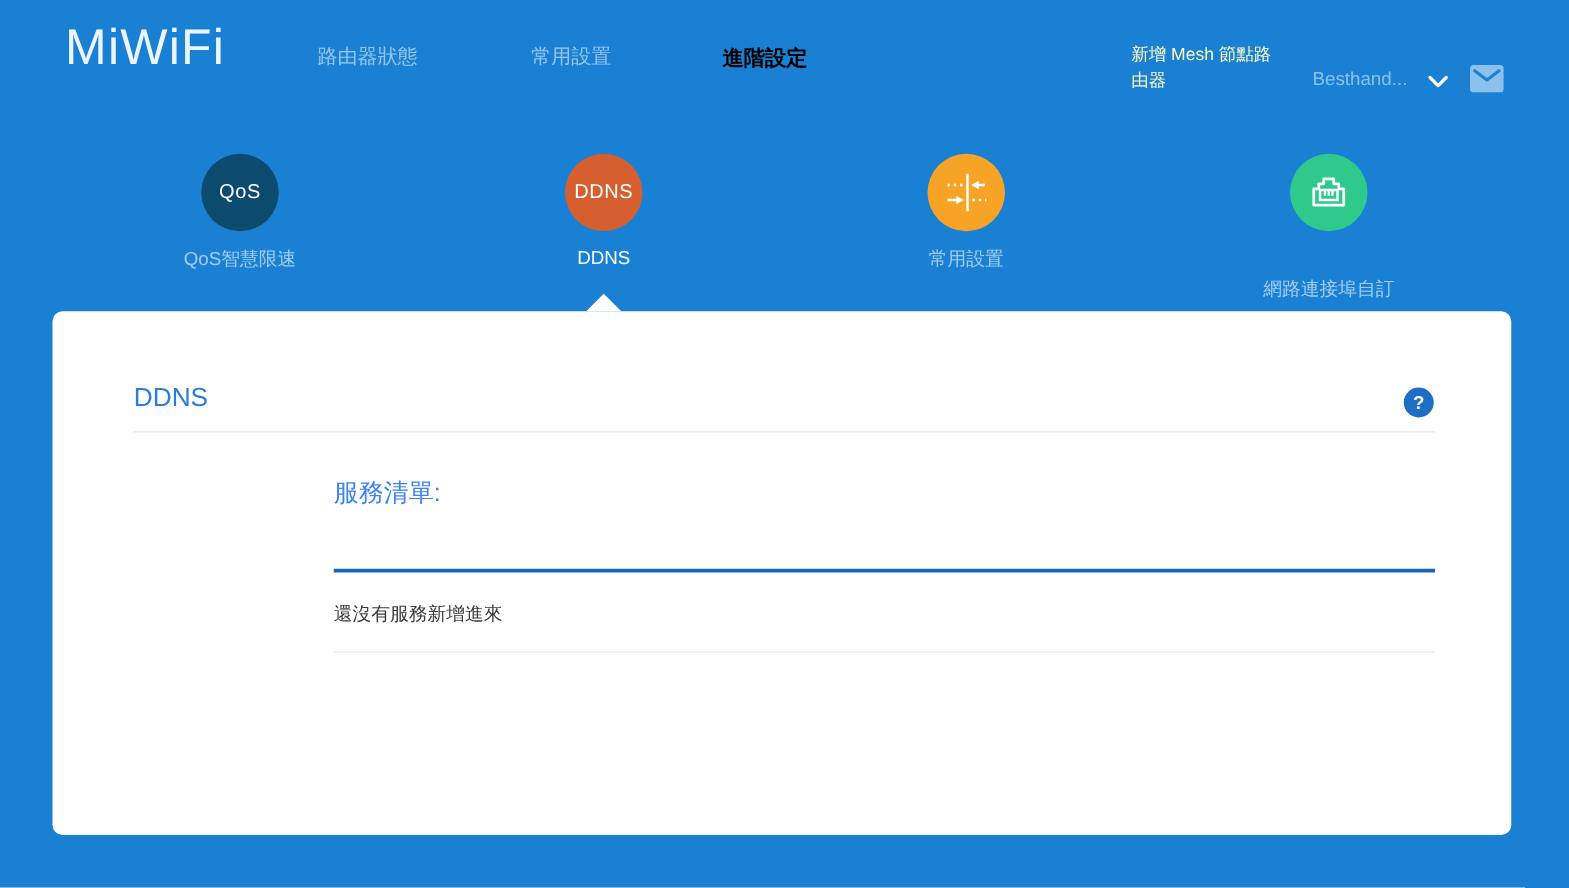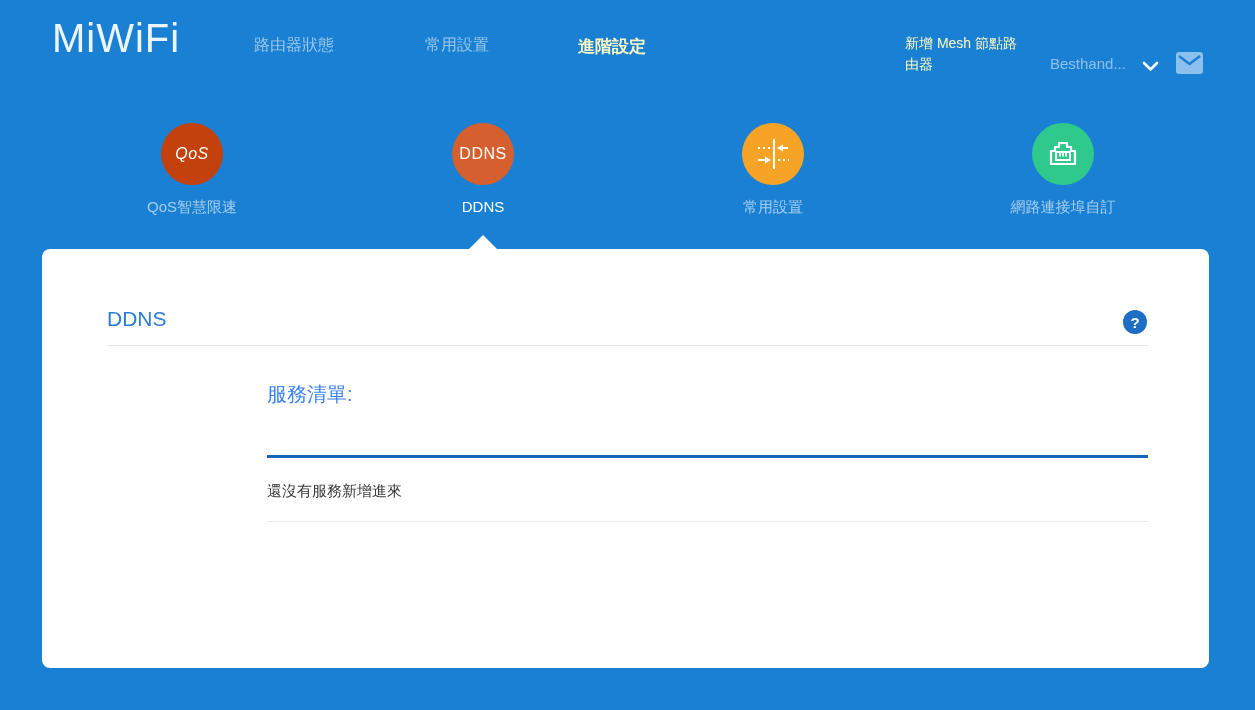--- a/index.html
+++ b/index.html
@@ -15,46 +15,46 @@
     position:absolute; left:52px; top:16px;
     font-size:40px; font-weight:100; letter-spacing:1px;
     color:rgba(255,255,255,0.92);
   }
   .nav-item {
     position:absolute; top:35px; font-size:16px;
     color:rgba(255,255,255,0.55); cursor:pointer; white-space:nowrap;
   }
   .nav-1 { left:254px; }
   .nav-2 { left:425px; }
-  .nav-3 { left:578px; font-size:17px; font-weight:bold; color:#fef9c3; }
+  .nav-3 { left:578px; font-size:17px; font-weight:bold; color:#000000; }
   .mesh-link {
     position:absolute; left:905px; top:33px; width:120px;
     font-size:14px; line-height:21px; color:#fef9c3; cursor:pointer;
   }
   .device-name {
     position:absolute; left:1050px; top:55px; font-size:15px;
     color:rgba(255,255,255,0.5); cursor:pointer; white-space:nowrap;
   }
   .chevron-down { position:absolute; left:1142px; top:58px; cursor:pointer; }
   .mail-btn { position:absolute; left:1176px; top:52px; cursor:pointer; }
 
   
   .feature-tab {
     position:absolute; top:123px; width:220px;
     display:flex; flex-direction:column; align-items:center; cursor:pointer;
   }
   .ft-1 { left:82px; }
   .ft-2 { left:373px; }
   .ft-3 { left:663px; }
-  .ft-4 { left:953px; }
+  .ft-4 { left:953px;gap:24px; }
   .circle {
     width:62px; height:62px; border-radius:50%;
     display:flex; align-items:center; justify-content:center;
   }
-  .c-qos   { background:#c2410c;font-style:italic; }
+  .c-qos   { background:#0c4a6e; }
   .c-ddns  { background:#D55F2E; }
   .c-port  { background:#F7A426; }
   .c-lan   { background:#2FC98C; }
   .circle-text { color:#ffffff; font-size:16px; font-weight:100; letter-spacing:0.5px; }
   .ft-label {
     margin-top:13px; font-size:15px; color:rgba(255,255,255,0.6); white-space:nowrap;
   }
   .ft-active .ft-label { color:#ffffff; }
 
   

